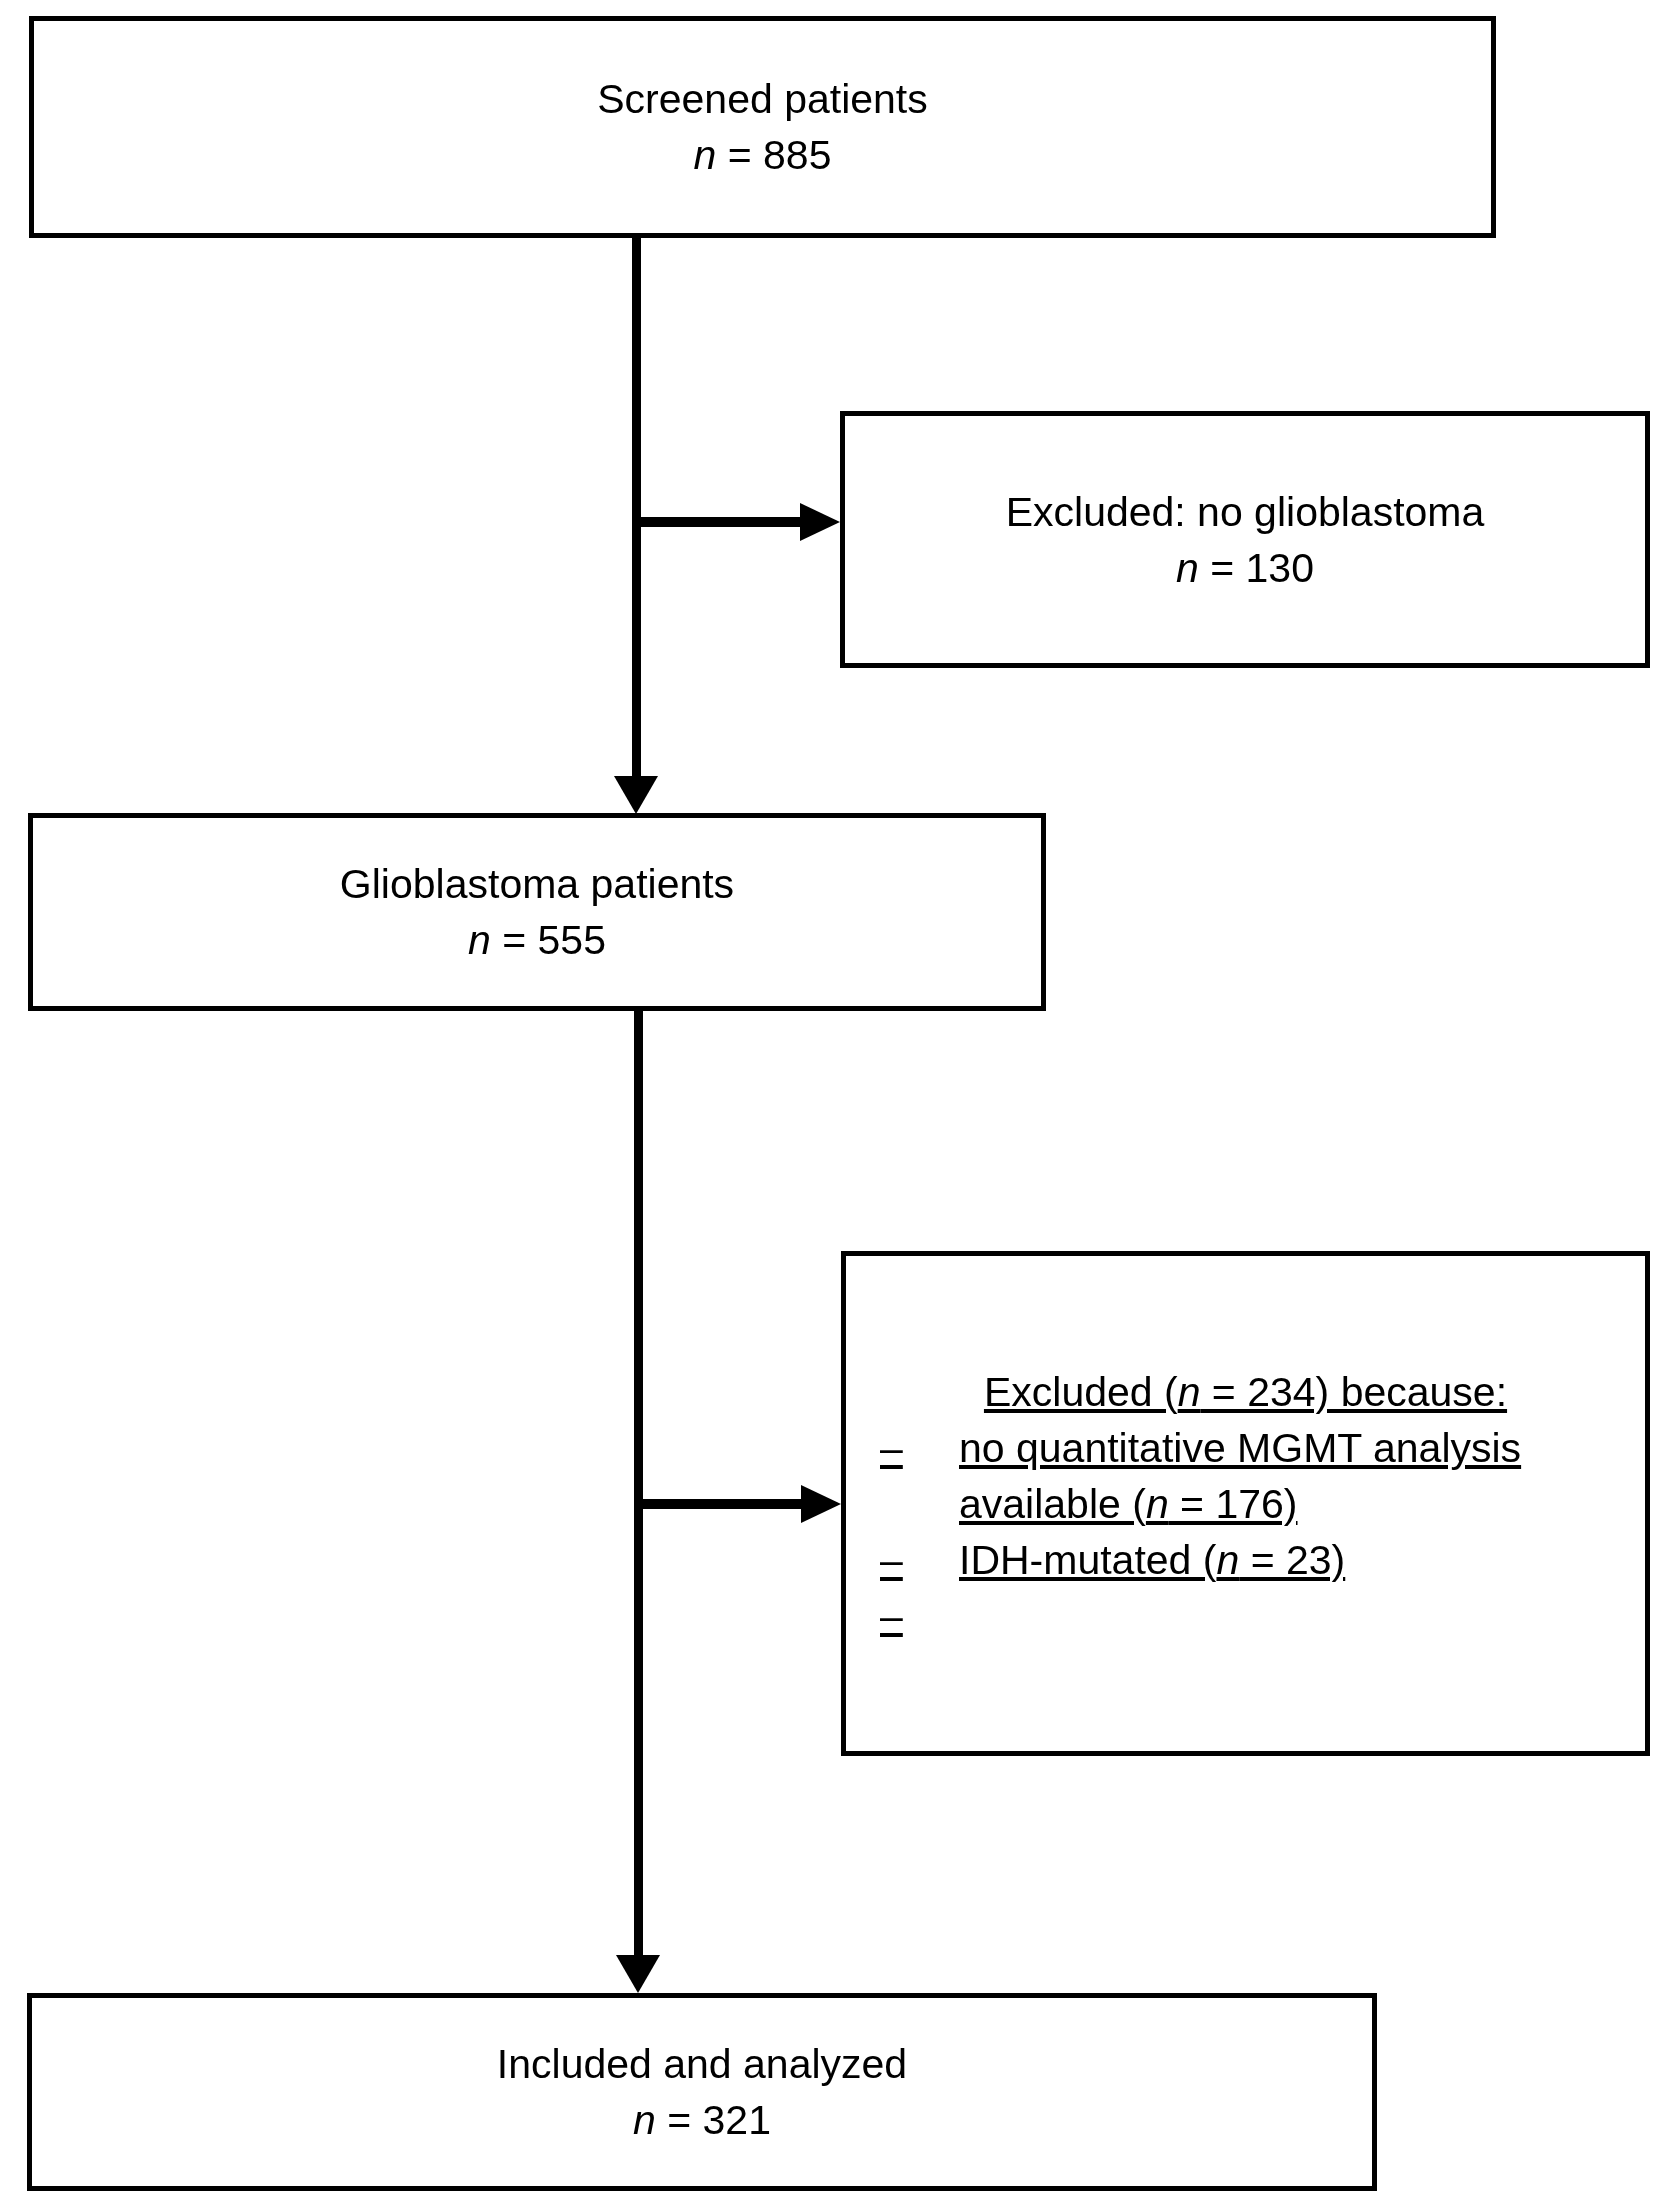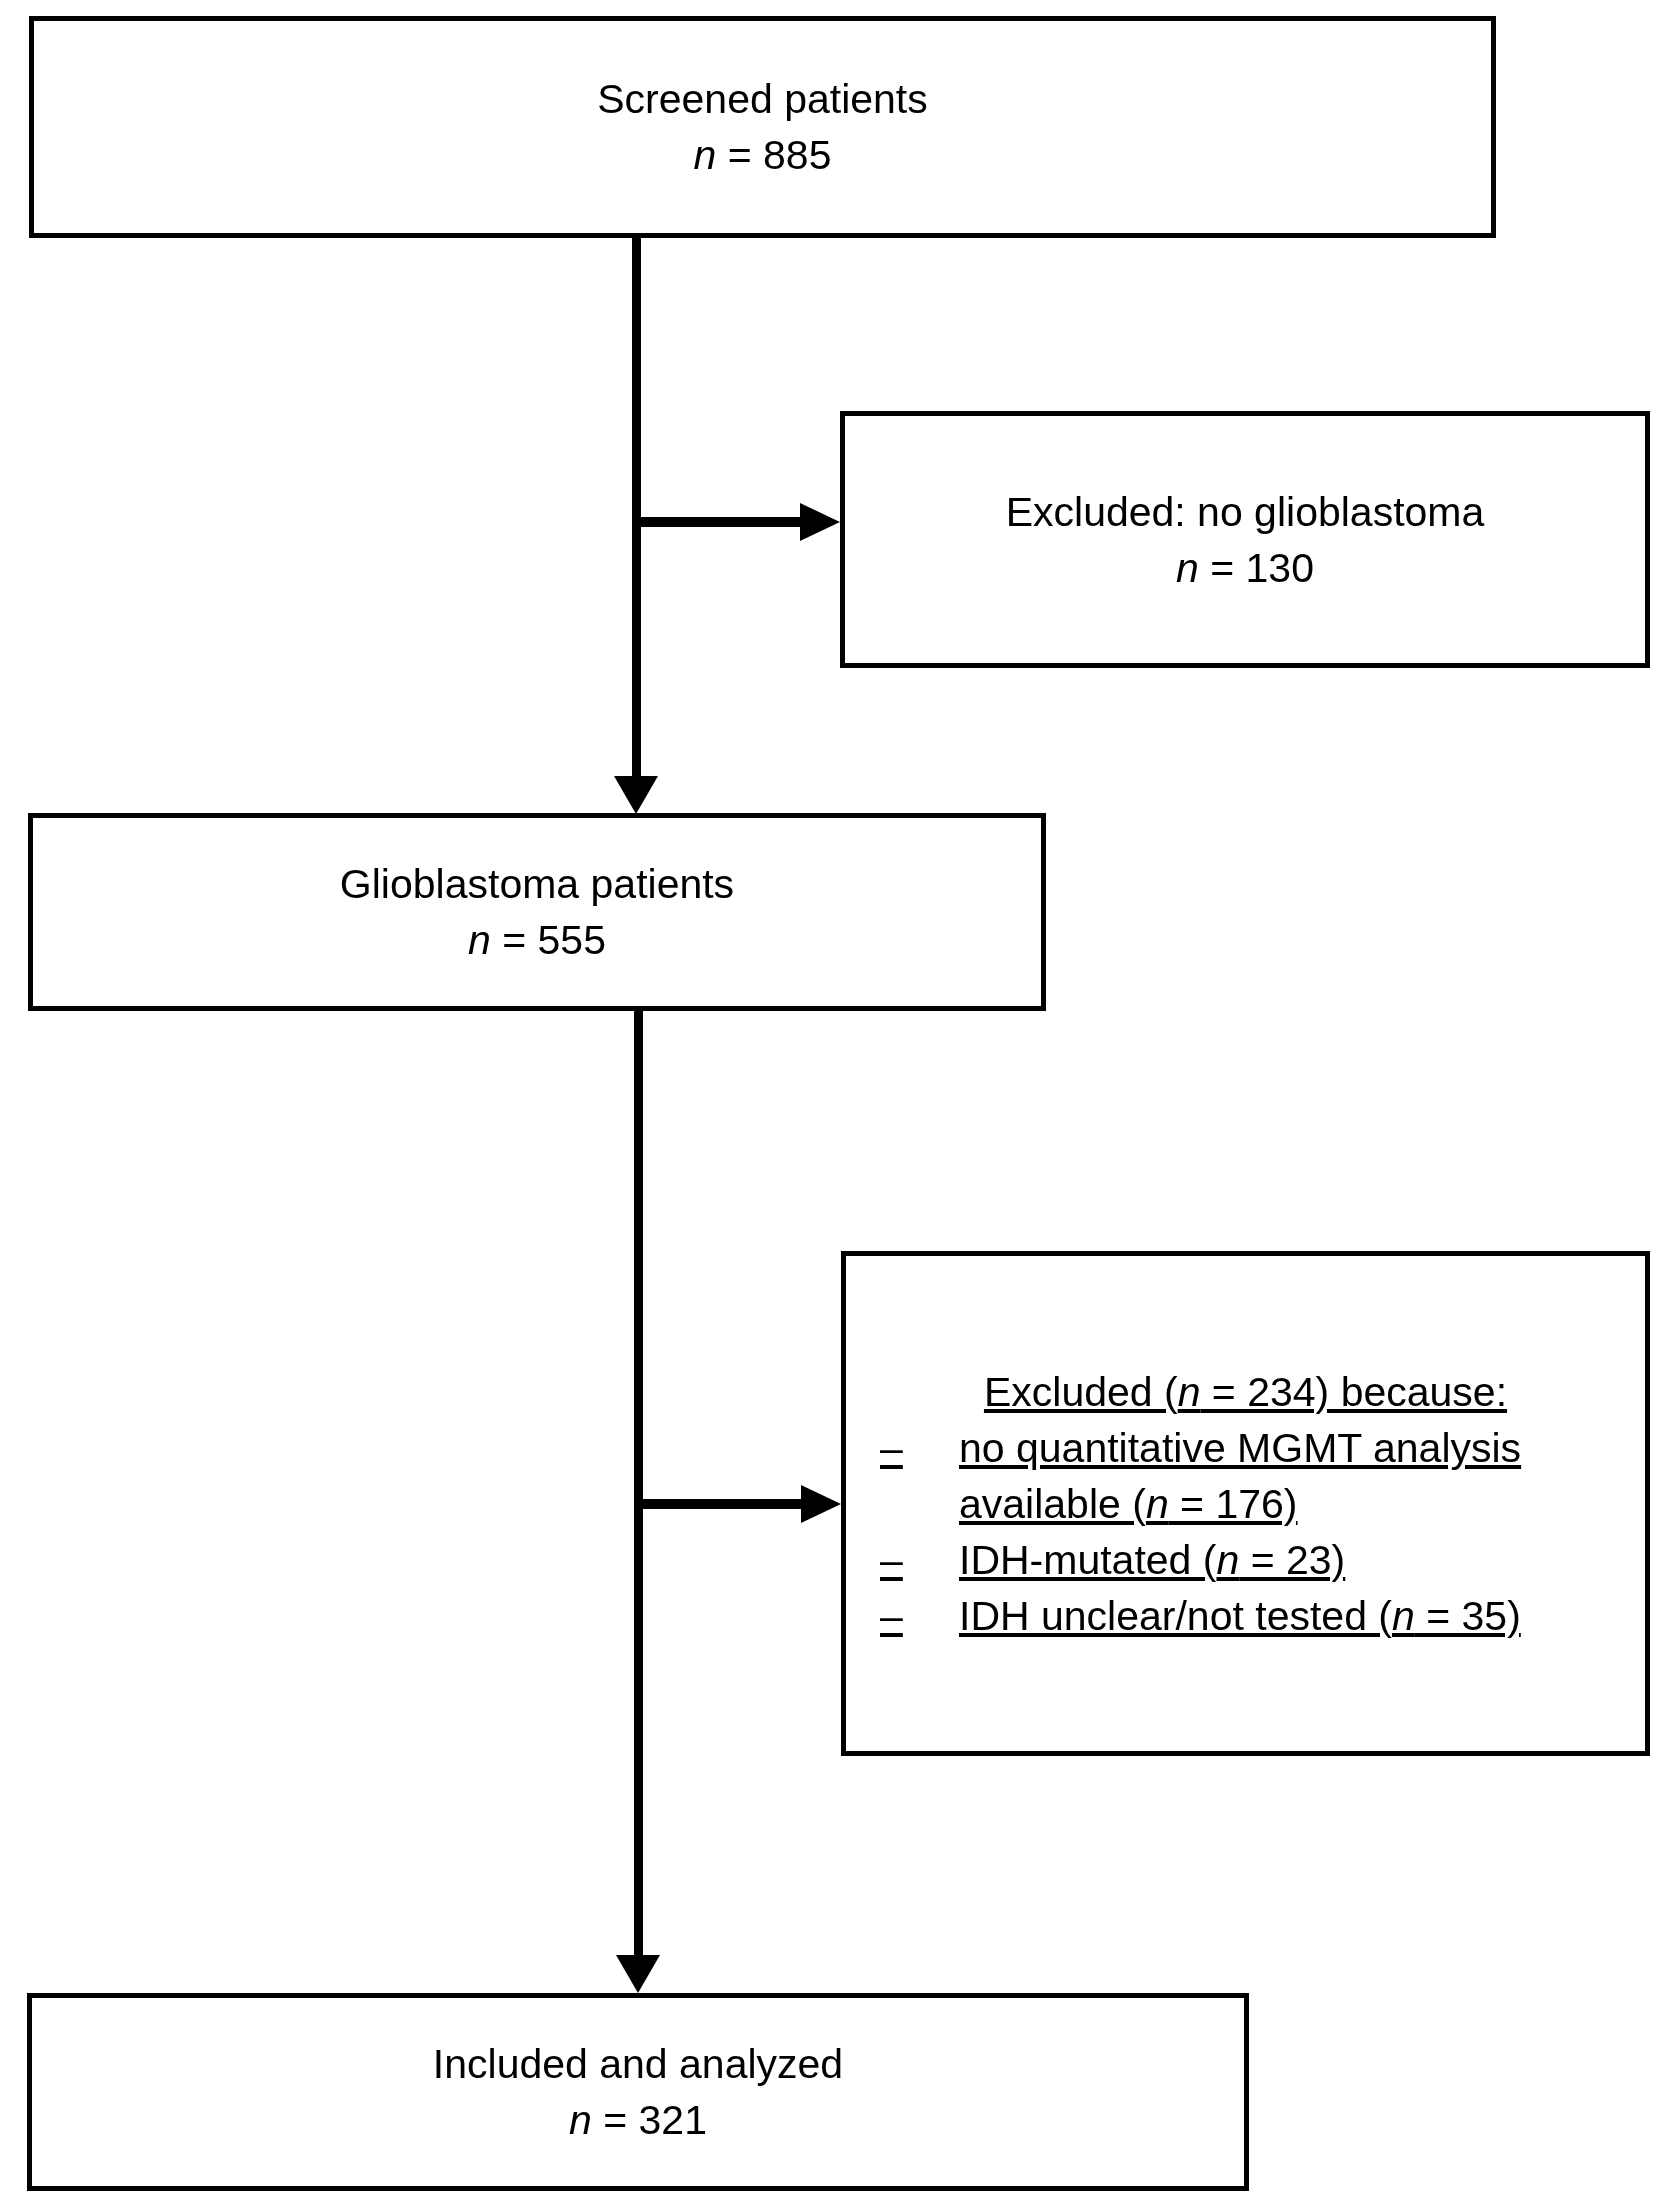--- a/index.html
+++ b/index.html
@@ -27,21 +27,21 @@
     text-align: center;
     font-size: 41px;
     line-height: 56px;
   }
   .flowbox .line { white-space: nowrap; }
   .nvar { font-style: italic; }
 
   
   .box-screened     { left: 29px;   top: 16.4px;   width: 1467px; height: 222px; }
   .box-glioblastoma { left: 28px;   top: 813px; width: 1018px; height: 198px; }
-  .box-included     { left: 27px;   top: 1993px; width: 1222px; height: 198px; }
+  .box-included     { left: 27px;   top: 1993px; width: 1350px; height: 198px; }
 
   
   .box-excluded1    { left: 840px; top: 391px;  width: 810px; height: 257px; margin-top: 20px; }
   .box-excluded2    {
     left: 841px; top: 1251px; width: 809px; height: 505px;
     align-items: stretch;
     text-align: left;
     text-decoration: underline;
   }
   .box-excluded2 .heading {
@@ -140,21 +140,20 @@
       <li class="bullet-item">
         <span class="bullet-marker">–</span>
         <span class="bullet-text"><span>no quantitative MGMT analysis available (</span><span class="nvar">n</span><span> = 176)</span></span>
       </li>
       <li class="bullet-item">
         <span class="bullet-marker">–</span>
         <span class="bullet-text"><span>IDH-mutated (</span><span class="nvar">n</span><span> = 23)</span></span>
       </li>
       <li class="bullet-item">
         <span class="bullet-marker">–</span>
-        <span class="bullet-text"><span>IDH unclear/not tested (</span><span class="nvar">n</span><span> = 35)</span></span>
       </li>
     </ul>
   </div>
 
   <div class="flowbox box-included">
     <div class="line">Included and analyzed</div>
     <div class="line"><span class="nvar">n</span><span> = 321</span></div>
   </div>
 
 </div>

